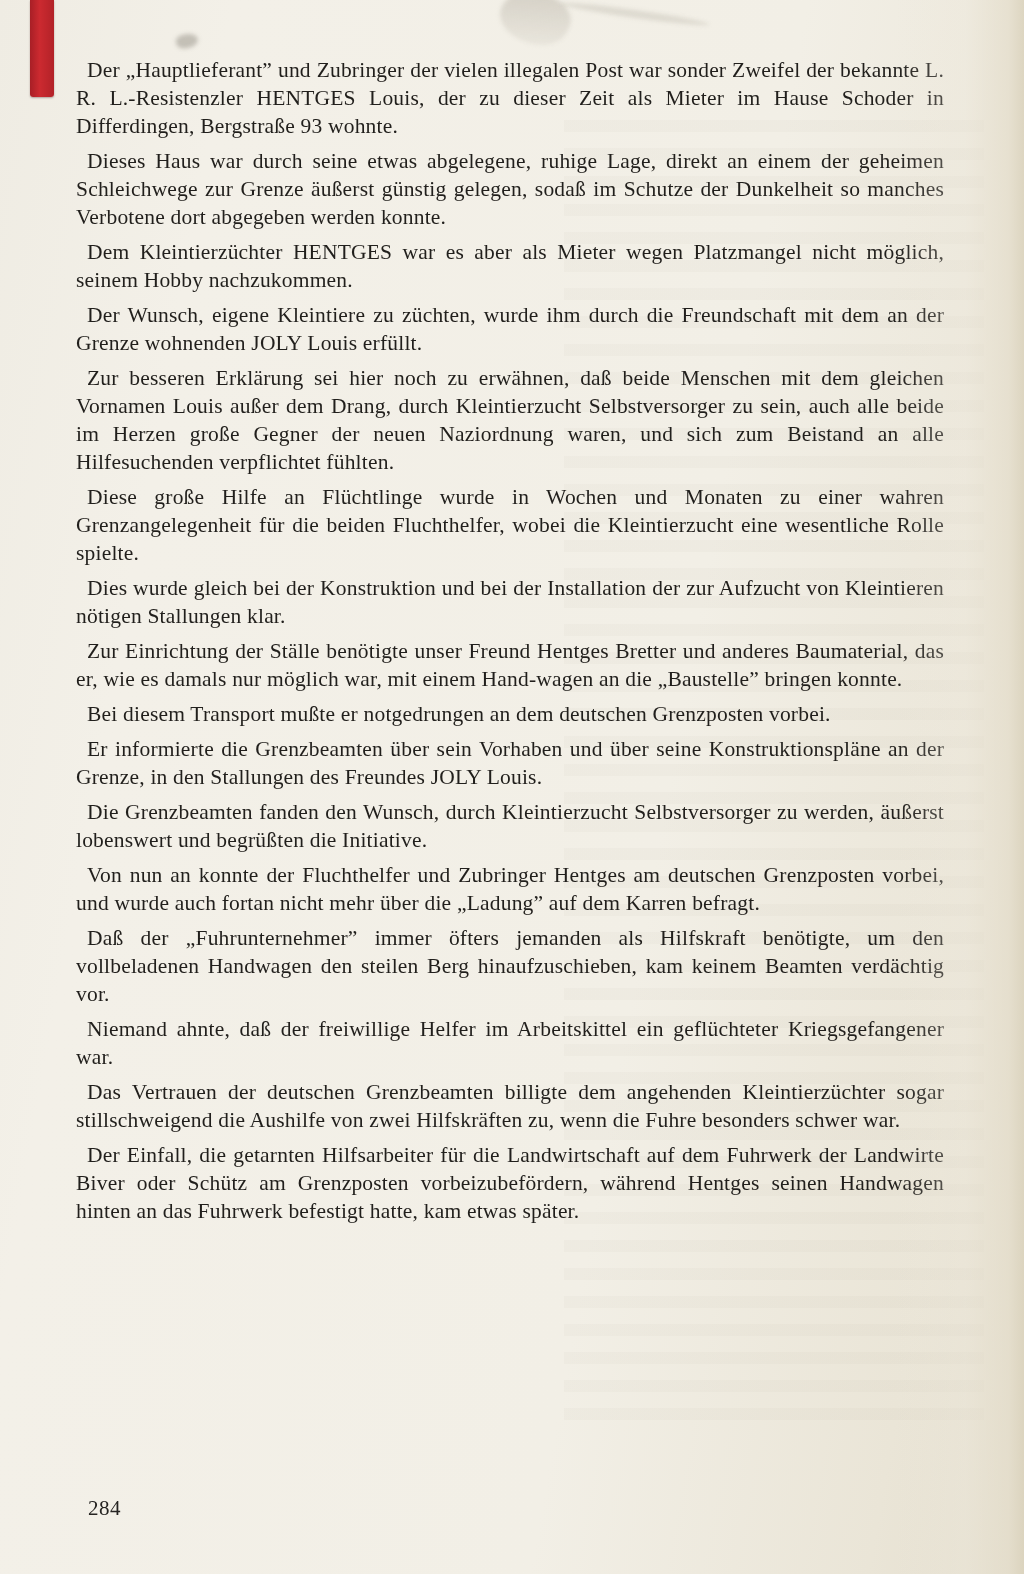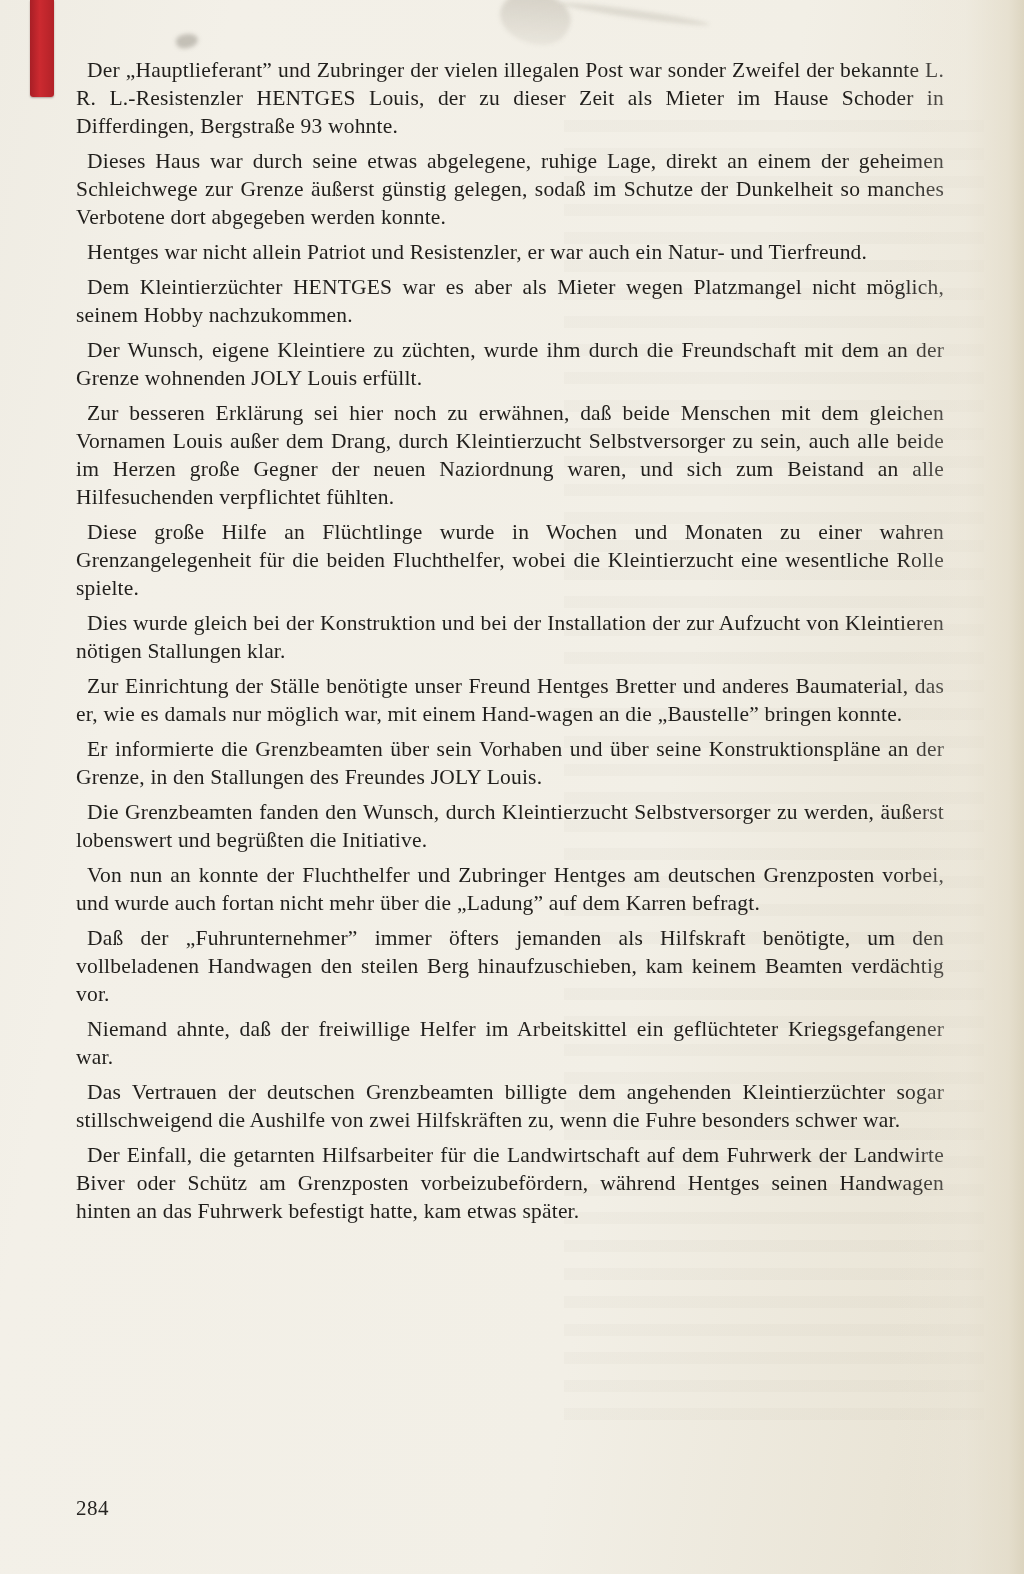--- a/index.html
+++ b/index.html
@@ -71,21 +71,21 @@
     letter-spacing: 0.2px;
   }
   .para {
     margin: 0 0 7px 0;
     text-indent: 11px;
     hyphens: auto;
     -webkit-hyphens: auto;
   }
   .page-number {
     position: absolute;
-    left: 76px;
+    left: 88px;
     top: 1496px;
     font-size: 21px;
     color: #262422;
     letter-spacing: 0.5px;
   }
   
   .right-fade {
     position: absolute;
     top: 0;
     right: 0;
@@ -121,27 +121,27 @@
 
   <div class="red-edge"></div>
   <div class="smudge smudge-1"></div>
   <div class="smudge smudge-2"></div>
   <div class="smudge smudge-3"></div>
   <div class="bleed"></div>
 
   <div class="text-col">
     <p class="para">Der „Hauptlieferant” und Zubringer der vielen illegalen Post war sonder Zweifel der bekannte L. R. L.-Resistenzler HENTGES Louis, der zu dieser Zeit als Mieter im Hause Schoder in Differdingen, Bergstraße 93 wohnte.</p>
     <p class="para">Dieses Haus war durch seine etwas abgelegene, ruhige Lage, direkt an einem der geheimen Schleichwege zur Grenze äußerst günstig gelegen, sodaß im Schutze der Dunkelheit so manches Verbotene dort abgegeben werden konnte.</p>
-    <p class="para">Hentges war nicht allein Patriot und Resistenzler, er war auch ein Natur- und Tierfreund.</p>
     <p class="para">Dem Kleintierzüchter HENTGES war es aber als Mieter wegen Platzmangel nicht möglich, seinem Hobby nachzukommen.</p>
     <p class="para">Der Wunsch, eigene Kleintiere zu züchten, wurde ihm durch die Freundschaft mit dem an der Grenze wohnenden JOLY Louis erfüllt.</p>
     <p class="para">Zur besseren Erklärung sei hier noch zu erwähnen, daß beide Menschen mit dem gleichen Vornamen Louis außer dem Drang, durch Kleintierzucht Selbstversorger zu sein, auch alle beide im Herzen große Gegner der neuen Naziordnung waren, und sich zum Beistand an alle Hilfesuchenden verpflichtet fühlten.</p>
     <p class="para">Diese große Hilfe an Flüchtlinge wurde in Wochen und Monaten zu einer wahren Grenzangelegenheit für die beiden Fluchthelfer, wobei die Kleintierzucht eine wesentliche Rolle spielte.</p>
     <p class="para">Dies wurde gleich bei der Konstruktion und bei der Installation der zur Aufzucht von Kleintieren nötigen Stallungen klar.</p>
     <p class="para">Zur Einrichtung der Ställe benötigte unser Freund Hentges Bretter und anderes Baumaterial, das er, wie es damals nur möglich war, mit einem Hand-wagen an die „Baustelle” bringen konnte.</p>
+    <p class="para">Bei diesem Transport mußte er notgedrungen an dem deutschen Grenzposten vorbei.</p>
     <p class="para">Er informierte die Grenzbeamten über sein Vorhaben und über seine Konstruktionspläne an der Grenze, in den Stallungen des Freundes JOLY Louis.</p>
     <p class="para">Die Grenzbeamten fanden den Wunsch, durch Kleintierzucht Selbstversorger zu werden, äußerst lobenswert und begrüßten die Initiative.</p>
     <p class="para">Von nun an konnte der Fluchthelfer und Zubringer Hentges am deutschen Grenzposten vorbei, und wurde auch fortan nicht mehr über die „Ladung” auf dem Karren befragt.</p>
     <p class="para">Daß der „Fuhrunternehmer” immer öfters jemanden als Hilfskraft benötigte, um den vollbeladenen Handwagen den steilen Berg hinaufzuschieben, kam keinem Beamten verdächtig vor.</p>
     <p class="para">Niemand ahnte, daß der freiwillige Helfer im Arbeitskittel ein geflüchteter Kriegsgefangener war.</p>
     <p class="para">Das Vertrauen der deutschen Grenzbeamten billigte dem angehenden Kleintierzüchter sogar stillschweigend die Aushilfe von zwei Hilfskräften zu, wenn die Fuhre besonders schwer war.</p>
     <p class="para">Der Einfall, die getarnten Hilfsarbeiter für die Landwirtschaft auf dem Fuhrwerk der Landwirte Biver oder Schütz am Grenzposten vorbeizubefördern, während Hentges seinen Handwagen hinten an das Fuhrwerk befestigt hatte, kam etwas später.</p>
   </div>
 
   <div class="page-number">284</div>

